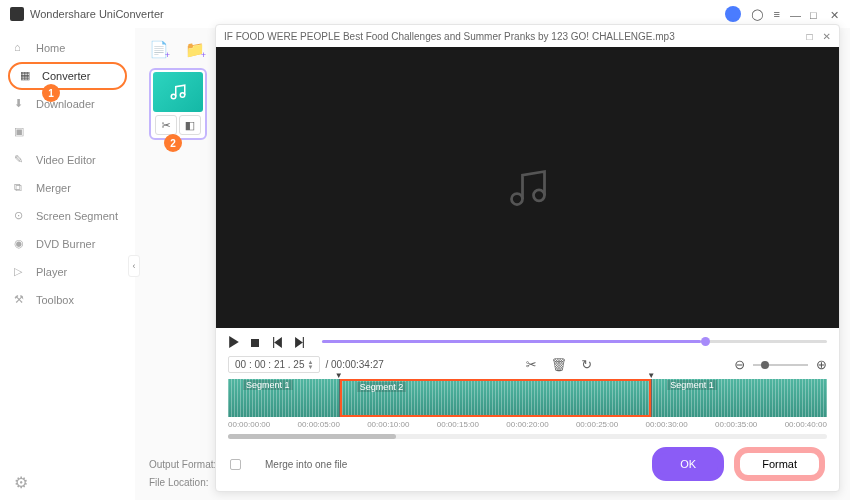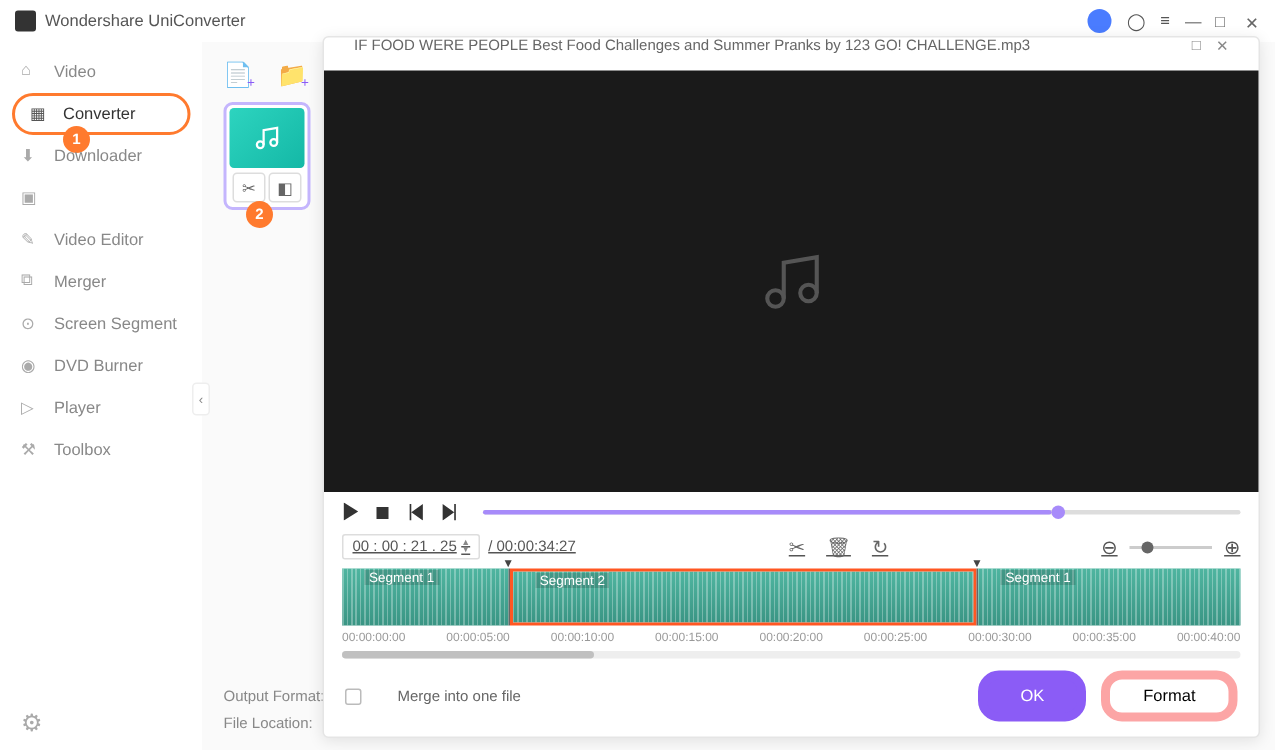--- a/index.html
+++ b/index.html
@@ -31,34 +31,34 @@
 .thumb-tool { width: 22px; height: 20px; border: 1px solid #ddd; border-radius: 3px; display: flex; align-items: center; justify-content: center; cursor: pointer; font-size: 11px; color: #666; position: relative; }
 .badge2 { left: 8px; top: 18px; }
 
 .collapse { position: absolute; left: -7px; top: 48%; width: 12px; height: 22px; background: #fff; border: 1px solid #eee; border-radius: 3px; font-size: 9px; color: #888; display: flex; align-items: center; justify-content: center; cursor: pointer; }
 
 .bottom-info { position: absolute; bottom: 8px; left: 14px; font-size: 10px; color: #888; line-height: 18px; }
 .bottom-info .row { display: flex; gap: 6px; }
 
 
 .editor { position: absolute; left: 215px; top: 24px; right: 10px; bottom: 8px; background: #fff; border: 1px solid #e5e5e5; border-radius: 4px; box-shadow: 0 2px 10px rgba(0,0,0,0.1); display: flex; flex-direction: column; }
-.editor-header { height: 22px; display: flex; justify-content: space-between; padding: 0 20px; font-size: 10px; color: #666; }
+.editor-header { height: 22px; display: flex; align-items: center; justify-content: space-between; padding: 0 8px; font-size: 10px; color: #666; }
 .editor-header .wctrl { display: flex; gap: 10px; color: #888; }
 .editor-header .wctrl span { cursor: pointer; }
 
 .video { flex: 1; background: #1a1a1a; display: flex; align-items: center; justify-content: center; color: #444; min-height: 0; }
 
 .playback { padding: 6px 12px 2px; }
 .play-row { display: flex; align-items: center; gap: 8px; }
 .play-btn { width: 14px; height: 14px; cursor: pointer; color: #333; }
 .progress { flex: 1; height: 3px; background: #ddd; border-radius: 2px; position: relative; margin-left: 6px; }
 .progress-fill { height: 100%; width: 75%; background: #a78bfa; border-radius: 2px; }
 .progress-thumb { position: absolute; left: 75%; top: -3px; width: 9px; height: 9px; border-radius: 50%; background: #a78bfa; }
 
-.time-tools { display: flex; align-items: center; gap: 4px; padding: 6px 12px; font-size: 10px; color: #555; justify-content: space-between; text-decoration: underline; }
+.time-tools { display: flex; align-items: center; gap: 4px; padding: 6px 12px; font-size: 10px; color: #555; justify-content: space-between; }
 .time-left { display: flex; align-items: center; gap: 5px; }
 .time-box { border: 1px solid #ddd; padding: 2px 6px; border-radius: 2px; display: flex; align-items: center; gap: 3px; }
 .stepper { display: flex; flex-direction: column; font-size: 6px; line-height: 5px; color: #888; }
 .time-mid { display: flex; gap: 14px; color: #666; }
 .time-mid span { cursor: pointer; font-size: 13px; }
 .time-right { display: flex; align-items: center; gap: 8px; }
 .zoom-track { width: 55px; height: 2px; background: #ccc; position: relative; }
 .zoom-handle { position: absolute; left: 8px; top: -3px; width: 8px; height: 8px; border-radius: 50%; background: #666; }
 
 .timeline { padding: 0 12px; position: relative; }
@@ -100,21 +100,21 @@
     <span class="win-btn">—</span>
     <span class="win-btn">□</span>
     <span class="win-btn">✕</span>
   </div>
 </div>
 
 <div class="main">
   <div class="sidebar">
     <div class="side-item">
         <span class="side-ico">⌂</span>
-        <span>Video</span>
+        <span>Home</span>
       </div>
     <div class="side-item active" style="position:relative">
       <span class="side-ico">▦</span>
         <span>Converter</span>
       <span class="badge badge1">1</span>
     </div>
     <div class="side-item">
         <span class="side-ico">⬇</span>
         <span>Downloader</span>
       </div>

